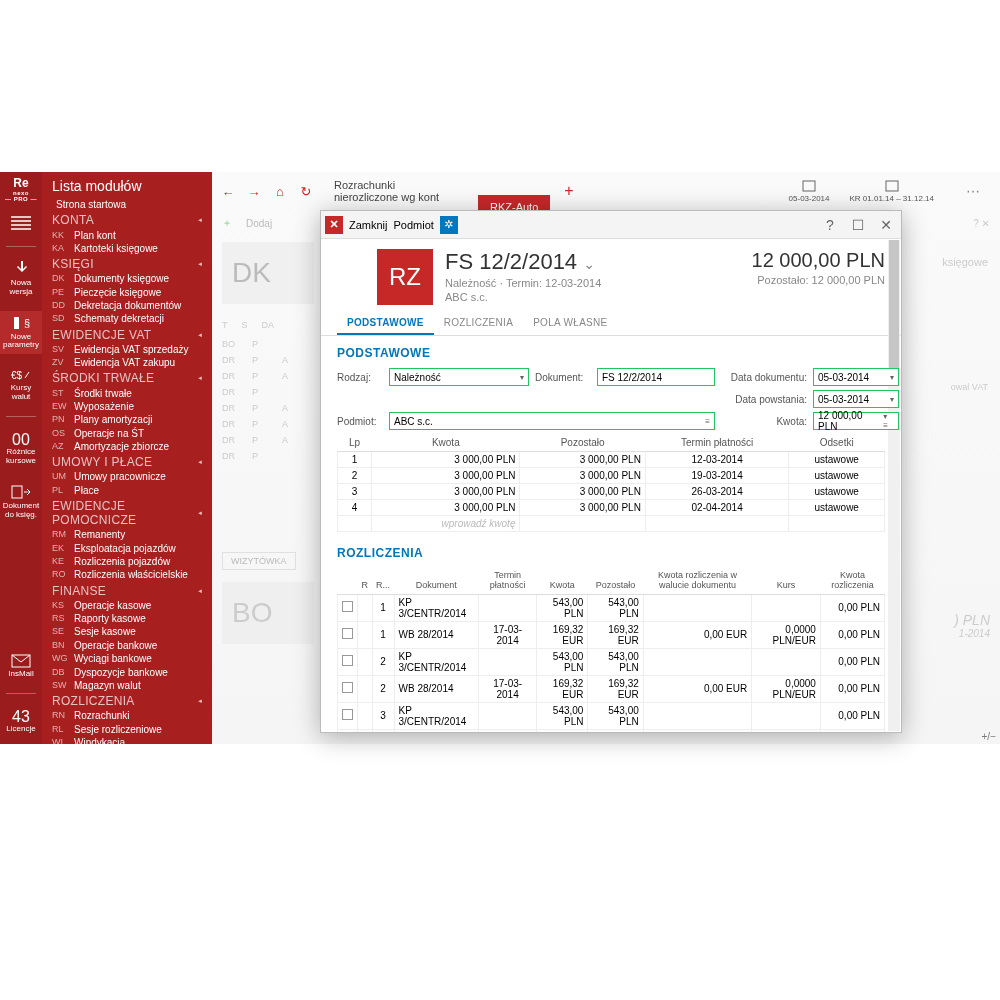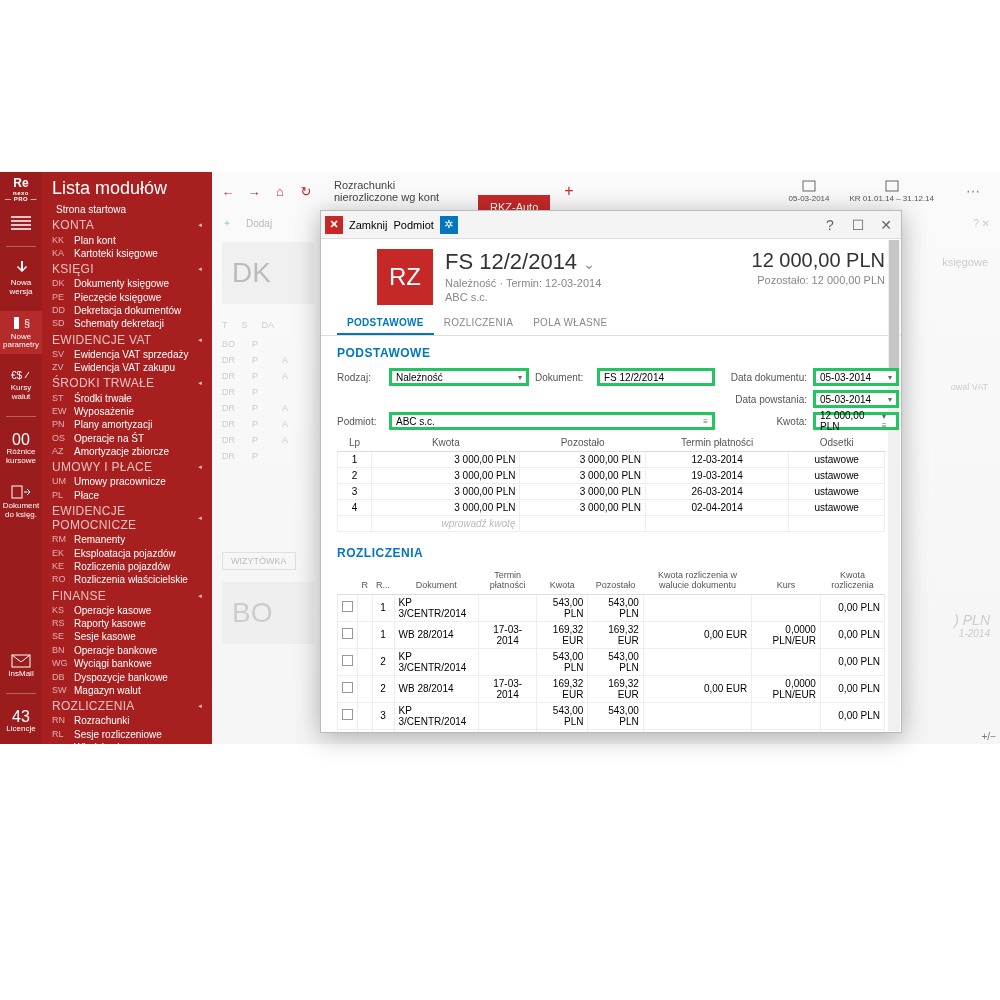--- a/index.html
+++ b/index.html
@@ -11,21 +11,21 @@
   .logo { font-size: 12px; font-weight: 700; color: #fff; }
   .logo small { font-size: 6px; display: block; letter-spacing: 0.5px; }
   .rail-item { padding: 4px 2px; line-height: 1.1; cursor: pointer; }
   .rail-item svg { display: block; margin: 0 auto 2px; }
   .rail-hl { background: #b52a2a; }
   .rail-sep { width: 30px; border-top: 1px solid rgba(255,255,255,.3); }
   .rail-bottom { margin-top: auto; padding-bottom: 6px; display:flex; flex-direction:column; gap:10px; align-items:center; }
 
   
   .modules { width: 170px; background: #a81f1f; color: #fff; font-size: 10px; overflow: hidden; }
-  .modules h1 { font-size: 18px; font-weight: 400; padding: 6px 10px 4px; }
+  .modules h1 { font-size: 14px; font-weight: 400; padding: 6px 10px 4px; }
   .mod-row { padding: 1.2px 10px; display: flex; gap: 4px; cursor: pointer; white-space: nowrap; }
   .mod-row .code { color: #e0b0b0; font-size: 9px; width: 18px; }
   .mod-section { padding: 2px 10px 1px; font-size: 12px; color: #e8c0c0; letter-spacing: .3px; display:flex; justify-content:space-between; align-items:center; }
   .mod-section::after { content:"◂"; font-size:7px; }
 
   
   .main { flex: 1; background: linear-gradient(#fafafa,#f5f5f5); position: relative; }
   .topbar { height: 38px; display: flex; align-items: center; padding: 0 6px; gap: 6px; }
   .nav-btn { width: 20px; height: 20px; display:flex; align-items:center; justify-content:center; color:#c62828; cursor:pointer; font-size:13px; }
   .tab { padding: 6px 12px; font-size: 11px; color:#444; max-width: 150px; }
@@ -63,21 +63,21 @@
   .dlg-tabs { border-bottom:1px solid #ddd; padding:0 16px; display:flex; font-size:10px; }
   .dlg-tab { padding:6px 10px 5px; color:#888; cursor:pointer; letter-spacing:.3px; }
   .dlg-tab.active { color:#0277bd; border-bottom:2px solid #0277bd; font-weight:600; }
 
   .dlg-body { flex:1; overflow-y:auto; padding:8px 16px 4px; position:relative; }
   .dlg-body h3 { font-size:12px; color:#0277bd; font-weight:700; letter-spacing:.5px; margin:2px 0 8px; }
   
   .form-grid { display:grid; grid-template-columns: 46px 140px 56px 118px 86px 86px; gap:4px 6px; align-items:center; font-size:10px; margin-bottom:4px; }
   .form-grid label { color:#555; text-align:left; }
   .form-grid .lbl-r { text-align:right; }
-  .inp { border:3px solid #22c55e; height:18px; padding:0 4px; font-size:10px; background:#fff; display:flex; align-items:center; justify-content:space-between; }
+  .inp { border:1px solid #22c55e; height:18px; padding:0 4px; font-size:10px; background:#fff; display:flex; align-items:center; justify-content:space-between; }
   .inp .caret { color:#666; font-size:8px; }
 
   table.grid { width:100%; border-collapse:collapse; font-size:10px; margin-top:4px; }
   table.grid th { text-align:center; padding:3px 4px; color:#555; font-weight:400; border-bottom:1px solid #ddd; }
   table.grid td { text-align:center; padding:2px 4px; border:1px solid #eee; }
   table.grid td.r { text-align:right; }
   .input-row td { color:#bbb; font-style:italic; }
 
   .roz-head th { font-size:9px; line-height:1.1; vertical-align:bottom; }
   .chk { width:11px; height:11px; border:1px solid #999; display:inline-block; }

